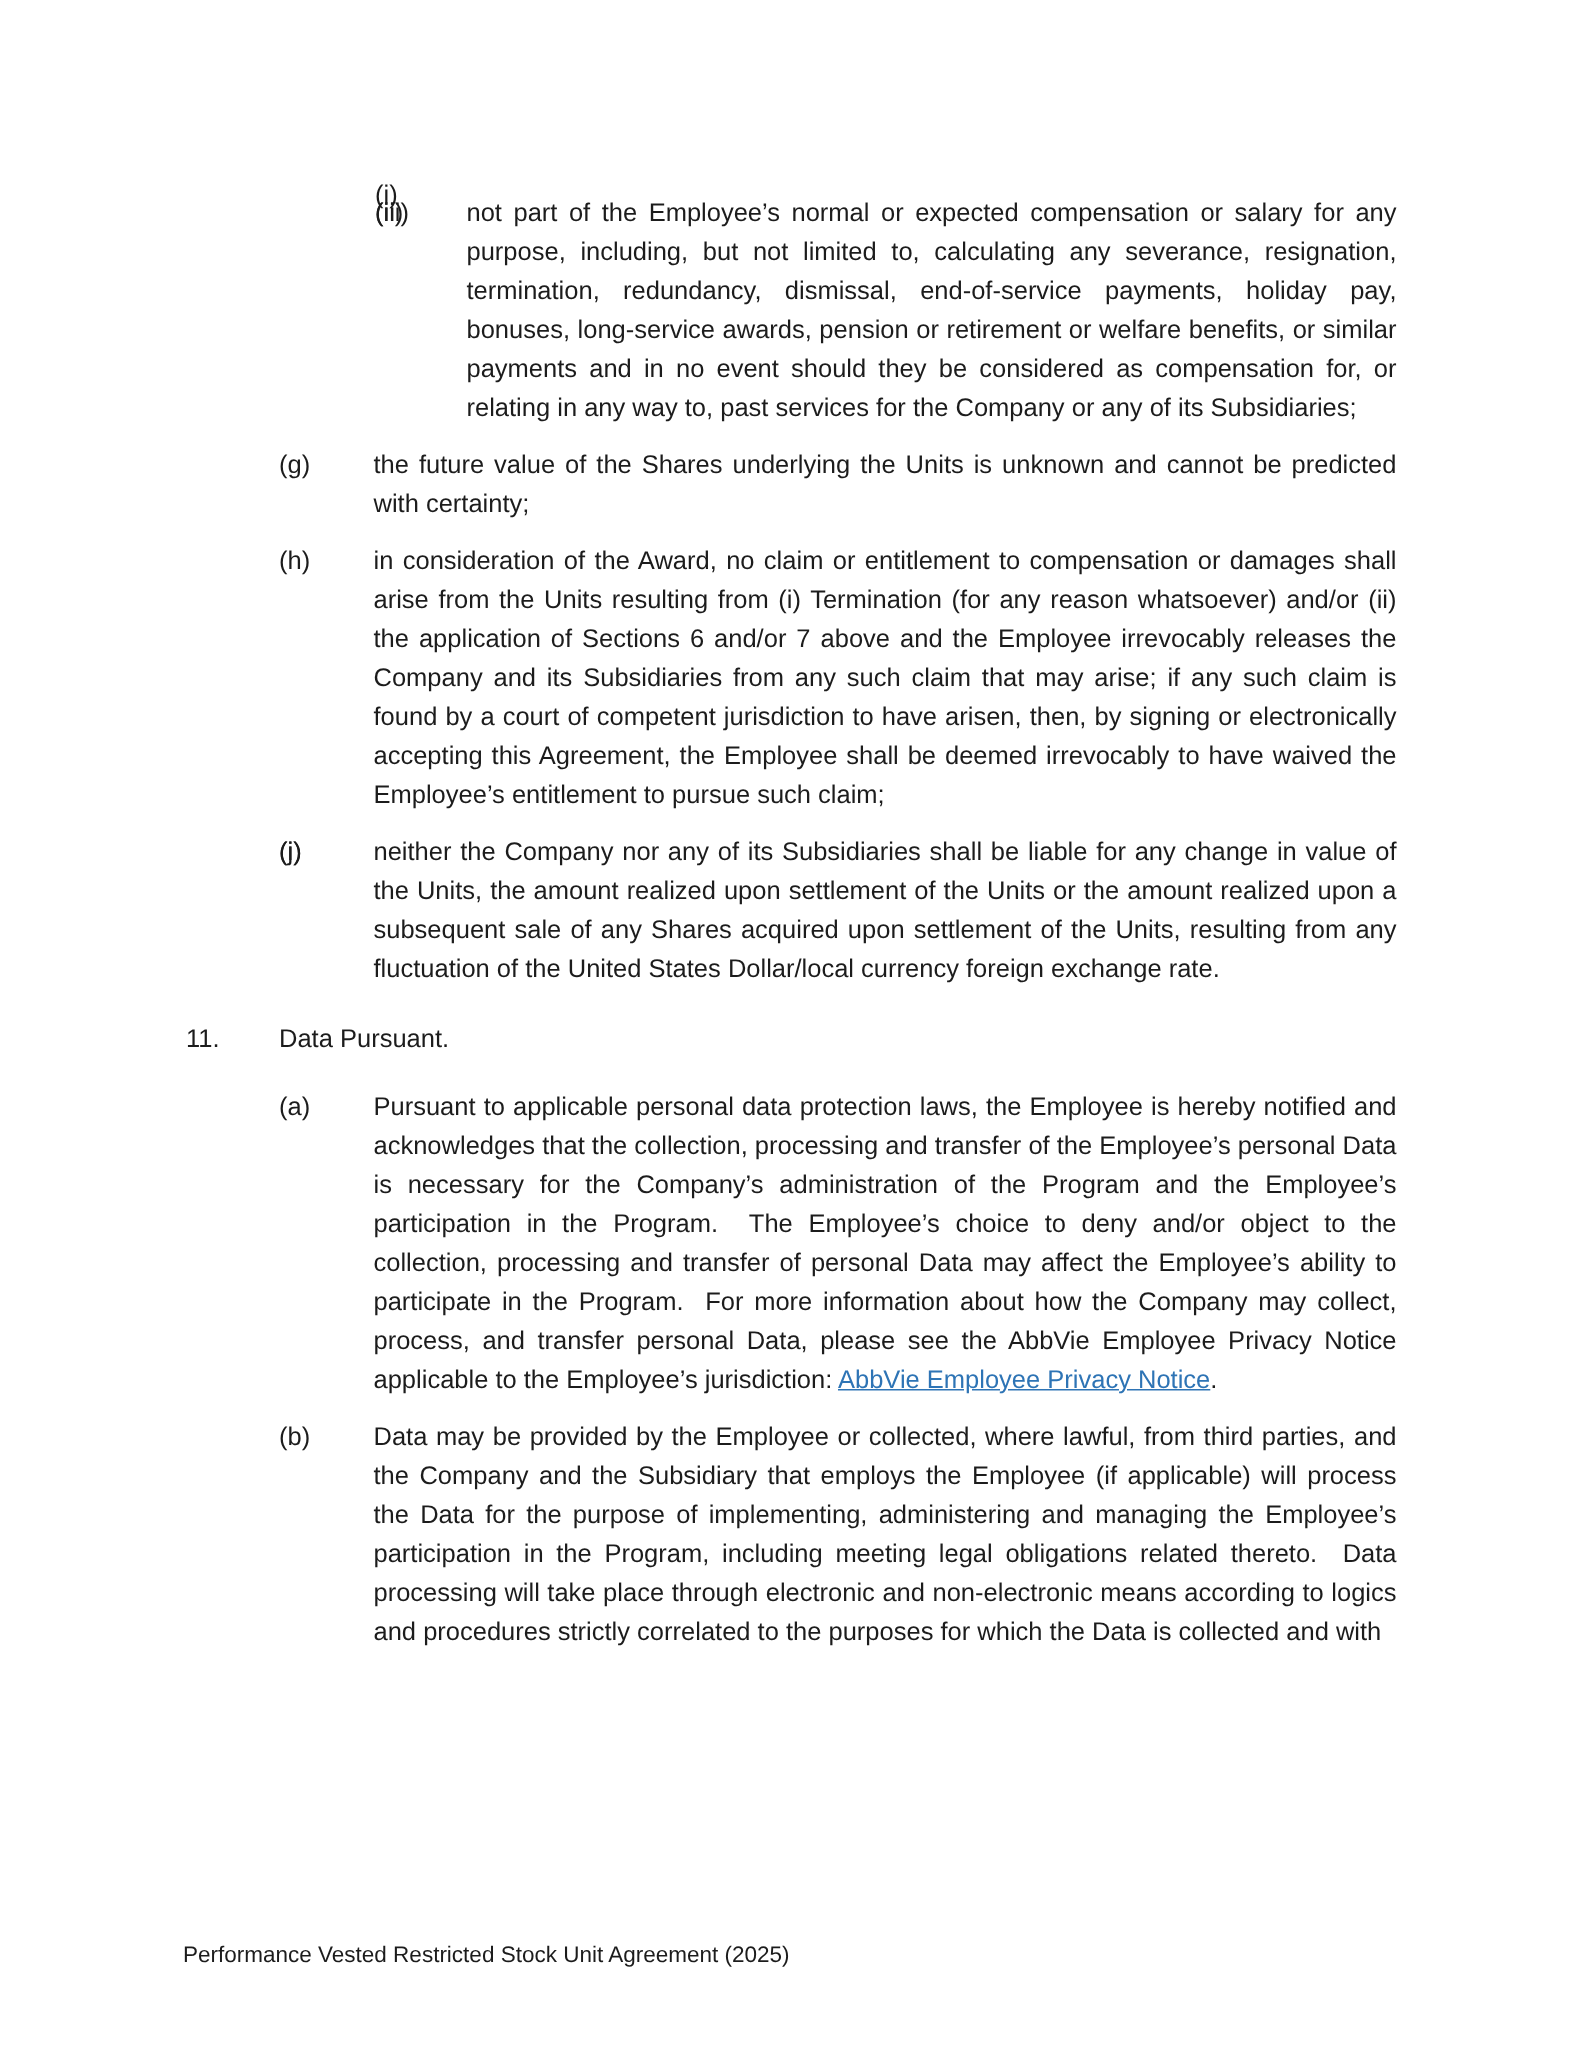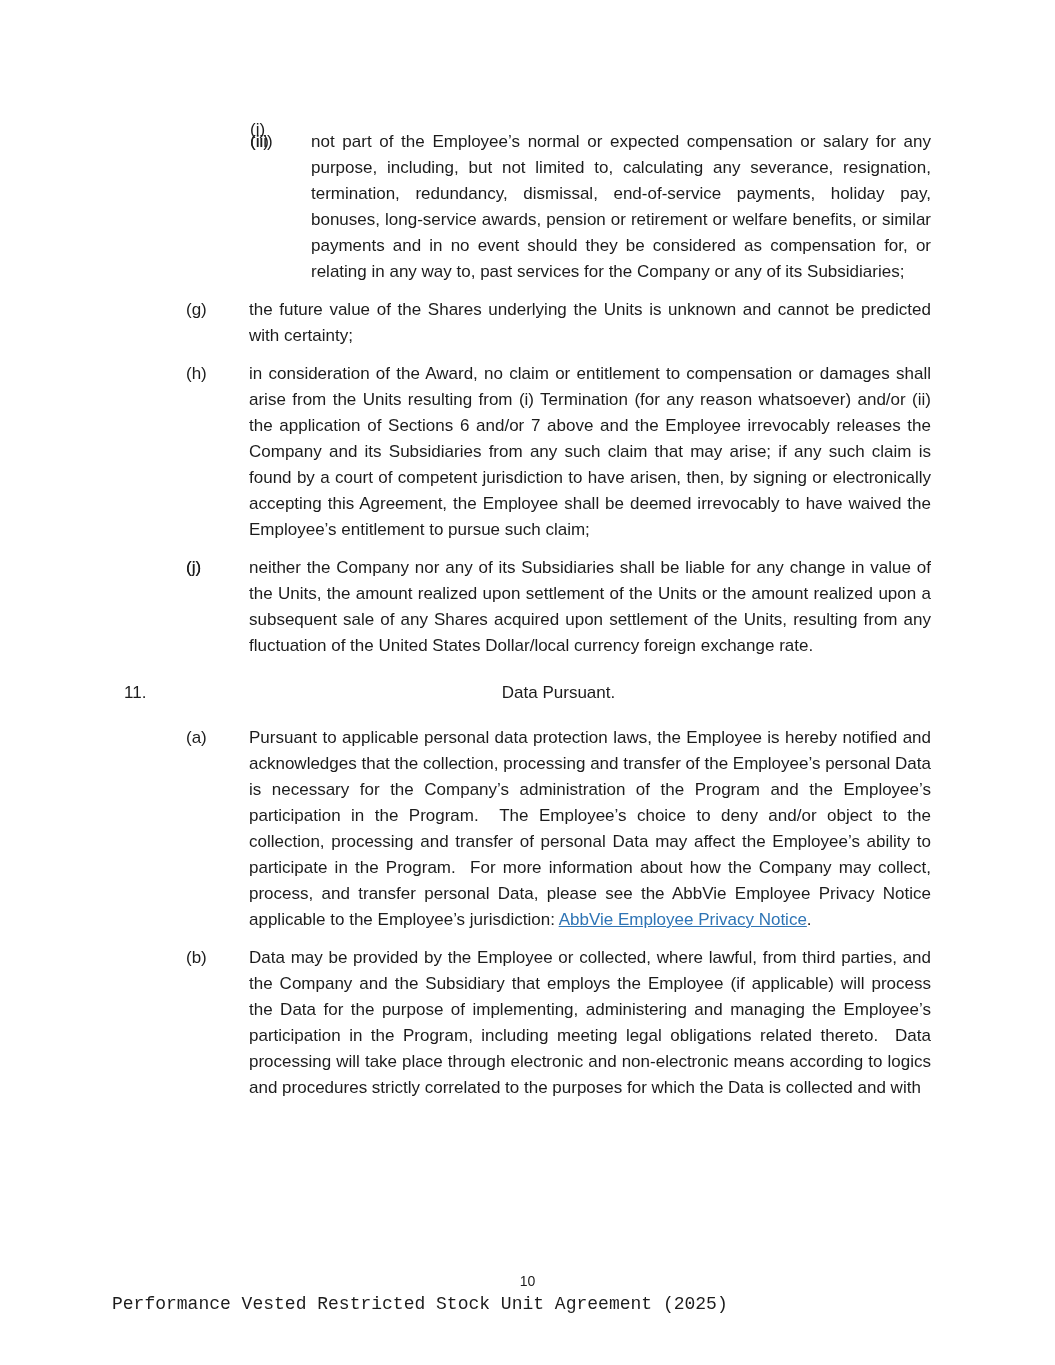--- a/index.html
+++ b/index.html
@@ -42,21 +42,21 @@
   .item.roman .label { left: 126px; }
   
   .item.letter { padding-left: 125px; }
   .item.letter .label { left: 62px; }
 
   .section-heading {
     position: relative;
     padding-left: 62px;
     margin-top: 21px;
     margin-bottom: 19px;
-    text-align: center;
+    text-align: left;
   }
   .section-heading .label {
     position: absolute;
     left: 0;
     top: 0;
   }
 
   a.doc-link {
     color: var(--link-color, #2E74B5);
     text-decoration: underline;
@@ -68,24 +68,23 @@
     top: 1273px;
     left: 0;
     width: 100%;
     text-align: center;
     font-size: 14px;
     line-height: 17px;
   }
   .footer-text {
     position: absolute;
     top: 1296px;
-    left: 112px;
-    font-size: 18px;
+    left: 122px;
+    font-size: 15px;
     line-height: 16px;
-    font-family: Liberation Mono, monospace;
   }
 </style>
 </head>
 <body>
 
 <div class="page">
   <div class="content">
 
     <div class="item roman">
       <span class="label">(i)</span>
@@ -129,15 +128,14 @@
       <span class="text"><span>Pursuant to applicable personal data protection laws, the Employee is hereby notified and acknowledges that the collection, processing and transfer of the Employee’s personal Data is necessary for the Company’s administration of the Program and the Employee’s participation in the Program.&nbsp; The Employee’s choice to deny and/or object to the collection, processing and transfer of personal Data may affect the Employee’s ability to participate in the Program.&nbsp; For more information about how the Company may collect, process, and transfer personal Data, please see the AbbVie Employee Privacy Notice applicable to the Employee’s jurisdiction: </span><a class="doc-link" href="#">AbbVie Employee Privacy Notice</a><span>.</span></span>
     </div>
 
     <div class="item letter">
       <span class="label">(b)</span>
       <span class="text">Data may be provided by the Employee or collected, where lawful, from third parties, and the Company and the Subsidiary that employs the Employee (if applicable) will process the Data for the purpose of implementing, administering and managing the Employee’s participation in the Program, including meeting legal obligations related thereto.&nbsp; Data processing will take place through electronic and non-electronic means according to logics and procedures strictly correlated to the purposes for which the Data is collected and with</span>
     </div>
 
   </div>
 
-  <div class="page-number">10</div>
   <div class="footer-text">Performance Vested Restricted Stock Unit Agreement (2025)</div>
 </div>
 
 </body></html>

